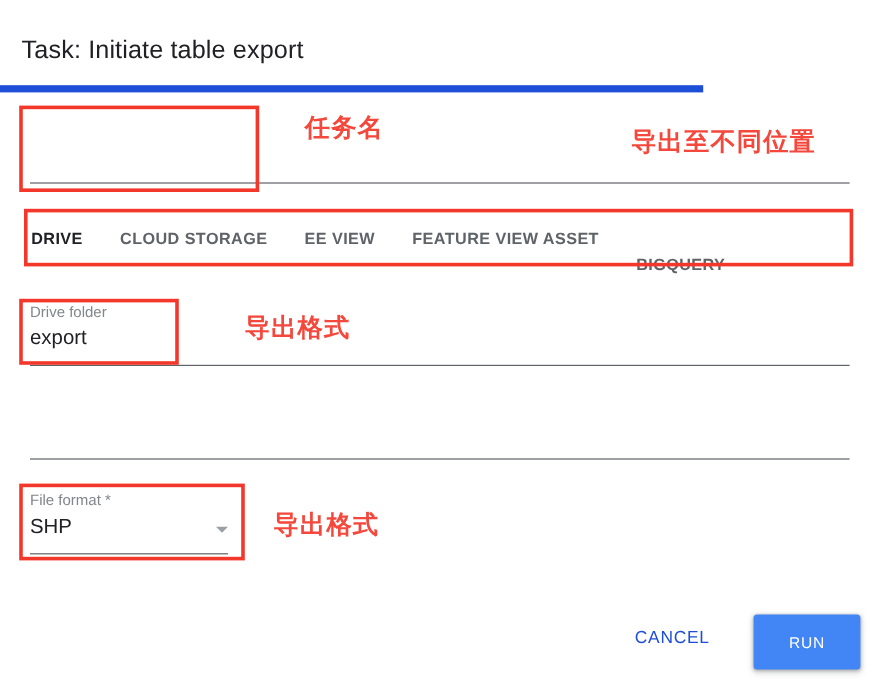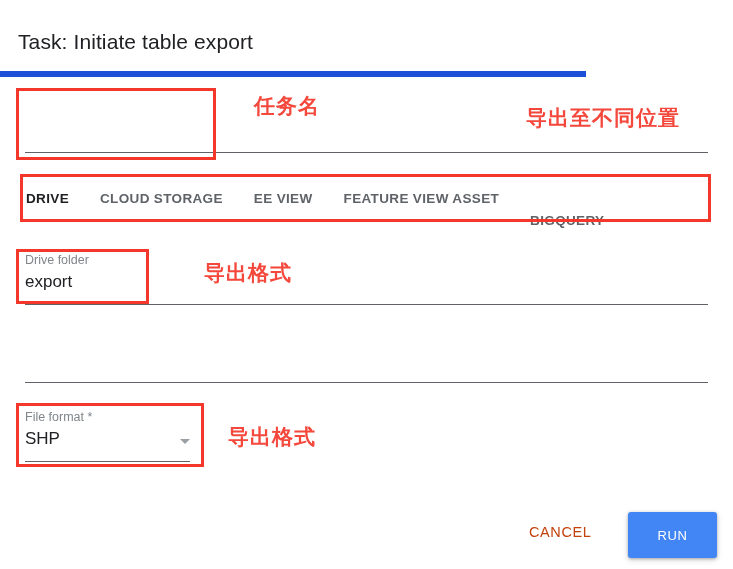--- a/index.html
+++ b/index.html
@@ -116,21 +116,21 @@
   .tab:last-child { margin-right: 0; margin-top: 44px; }
 
   
   .btn-cancel {
     position: absolute;
     left: 529px;
     top: 524px;
     font-size: 14.5px;
     font-weight: 500;
     letter-spacing: 0.6px;
-    color: #c2410c;
+    color: #1d4ed8;
     background: transparent;
     border: none;
     padding: 0;
     cursor: pointer;
     font-family: inherit;
   }
   .btn-run {
     position: absolute;
     left: 628px;
     top: 512px;

